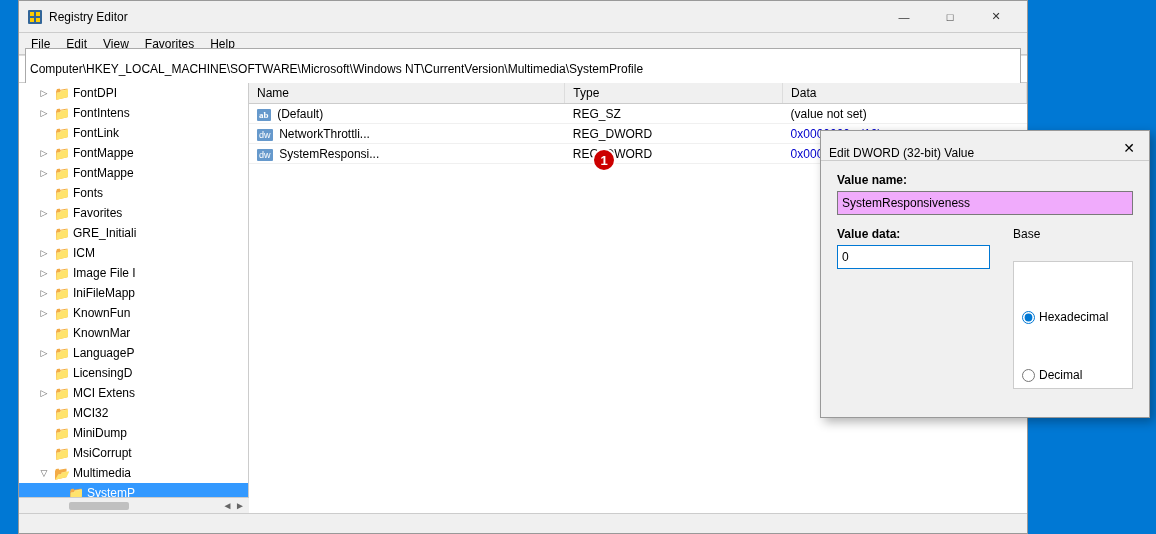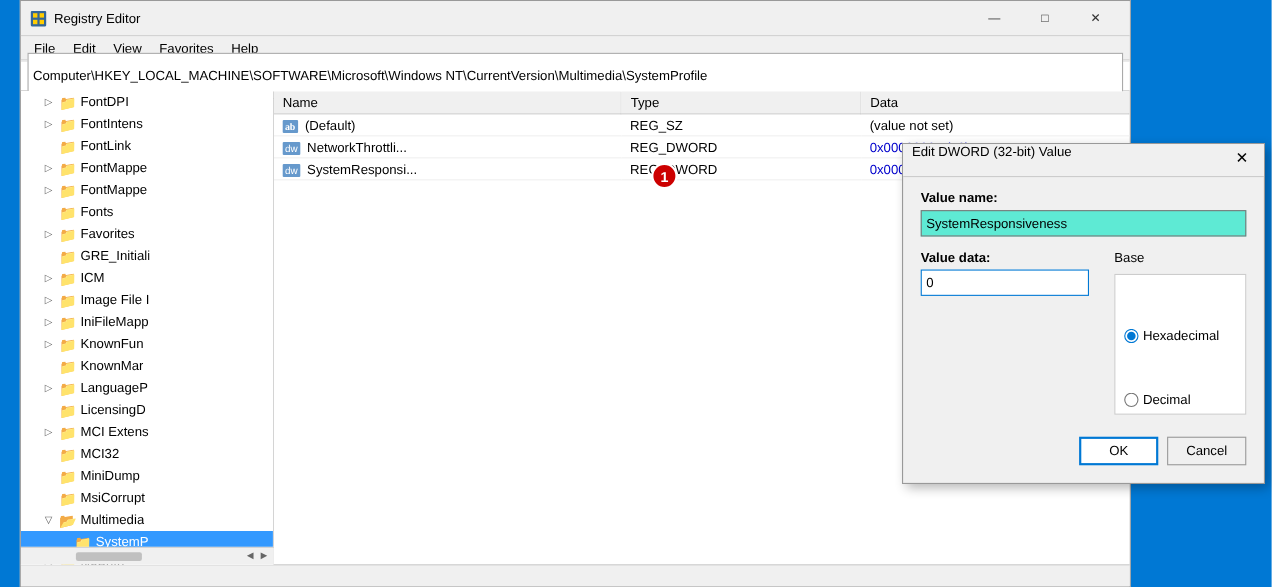--- a/index.html
+++ b/index.html
@@ -228,21 +228,21 @@
       width: 330px;
       background: #f0f0f0;
       border: 1px solid #999;
       box-shadow: 4px 4px 10px rgba(0,0,0,0.3);
       z-index: 100;
     }
     .dialog-title-bar {
       height: 30px;
       background: #f0f0f0;
       display: flex;
-      align-items: flex-start;
+      align-items: flex-end;
       padding: 0 8px;
       border-bottom: 1px solid #ccc;
     }
     .dialog-title {
       flex: 1;
       font-size: 12px;
     }
     .dialog-close-btn {
       width: 24px;
       height: 24px;
@@ -288,21 +288,21 @@
       padding: 2px 4px;
       font-size: 12px;
       background: white;
       outline: none;
     }
     .base-section {
       width: 120px;
     }
     .base-title {
       font-size: 12px;
-      margin-bottom: 8px;
+      margin-bottom: 20px;
     }
     .radio-group {
       border: 1px solid #ccc;
       padding: 4px 8px;
       background: white;
     }
     .radio-label {
       display: flex;
       align-items: center;
       font-size: 12px;
@@ -534,21 +534,21 @@
   <span>1</span>
 </div>
 
 <div class="dialog">
   <div class="dialog-title-bar">
     <span class="dialog-title">Edit DWORD (32-bit) Value</span>
     <button class="dialog-close-btn">✕</button>
   </div>
   <div class="dialog-body">
     <div class="dialog-label">Value name:</div>
-    <input class="dialog-input" type="text" value="SystemResponsiveness" style="background: #5eead4;">
+    <input class="dialog-input" type="text" value="SystemResponsiveness" style="background: #f0abfc;">
     
     <div class="dialog-row">
       <div class="value-data-section">
         <div class="dialog-label">Value data:</div>
         <input class="value-data-input" type="text" value="0" style="">
       </div>
       <div class="base-section">
         <div class="base-title">Base</div>
         <div class="radio-group">
           <label class="radio-label">
@@ -556,24 +556,20 @@
             <span>Hexadecimal</span>
           </label>
           <label class="radio-label">
             <input type="radio" name="base" class="radio-input" style="">
             <span>Decimal</span>
           </label>
         </div>
       </div>
     </div>
     
-    <div class="dialog-buttons">
-      <button class="dialog-btn primary">OK</button>
-      <button class="dialog-btn">Cancel</button>
-    </div>
   </div>
 </div>
 
 <div class="callout-badge" style="left: 1084px; top: 237px;">
   <span>2</span>
 </div>
 
 <div class="callout-badge" style="left: 887px; top: 237px;">
   <span>3</span>
 </div>

